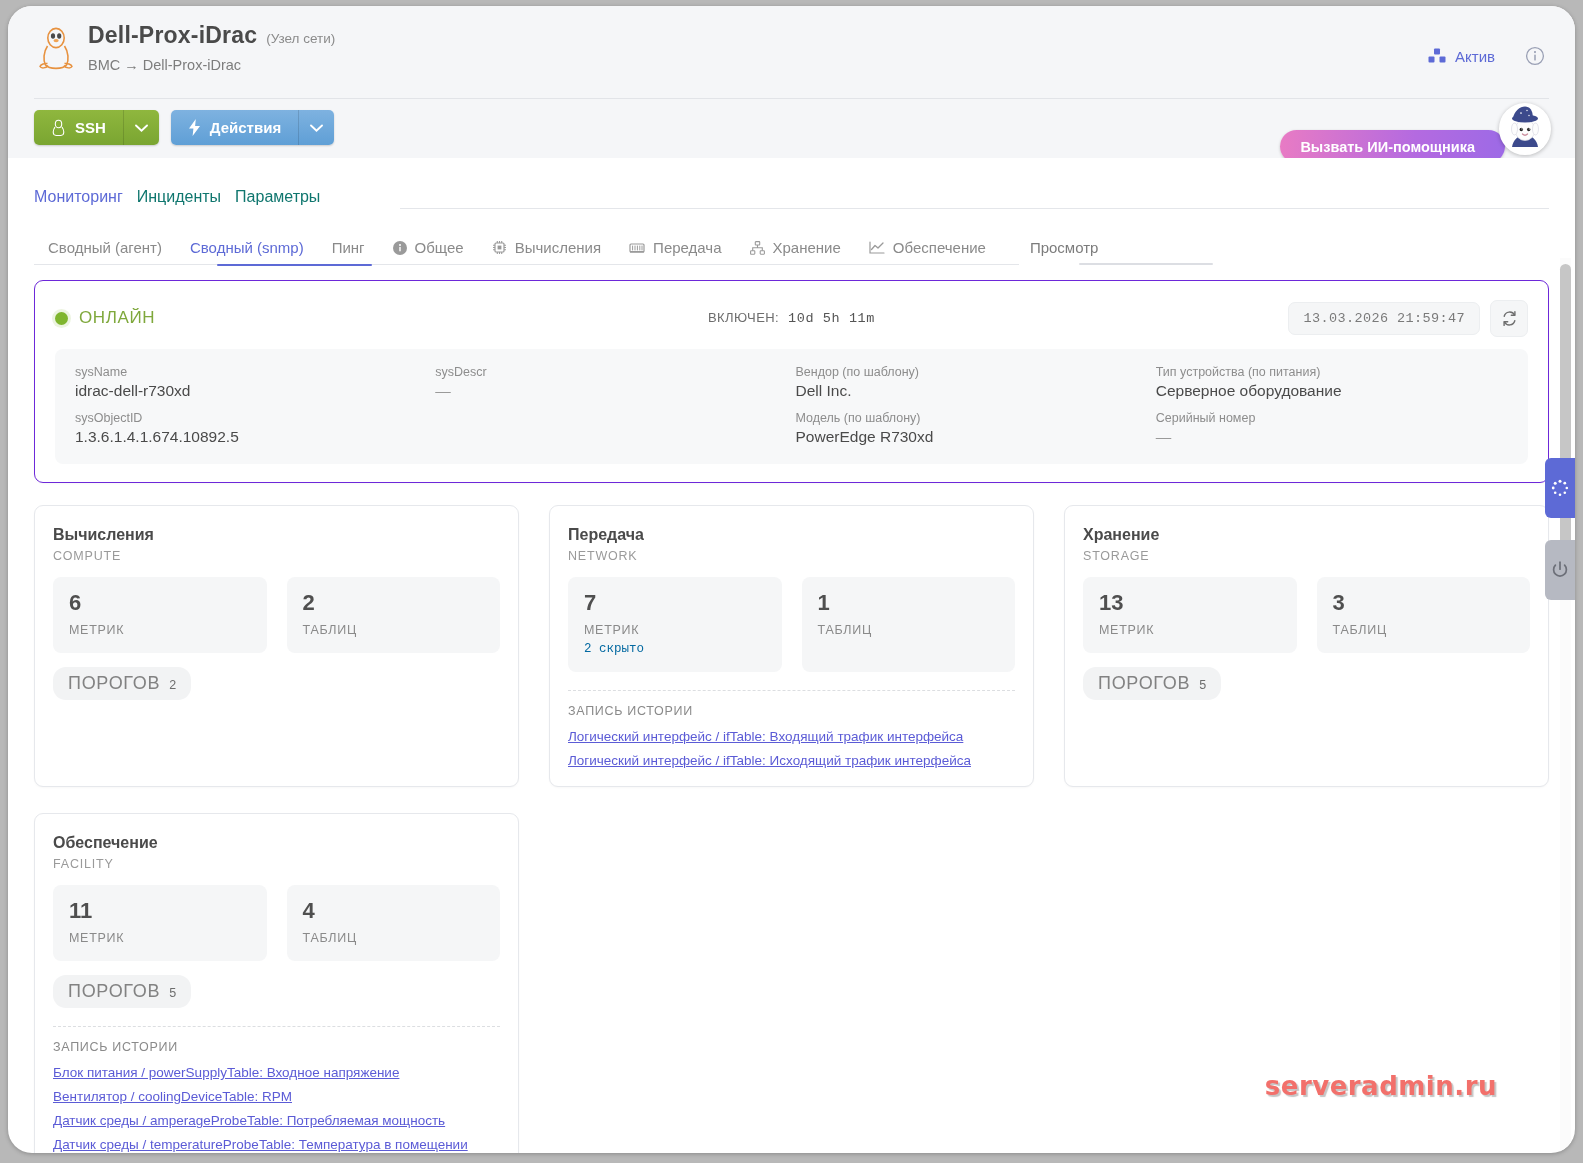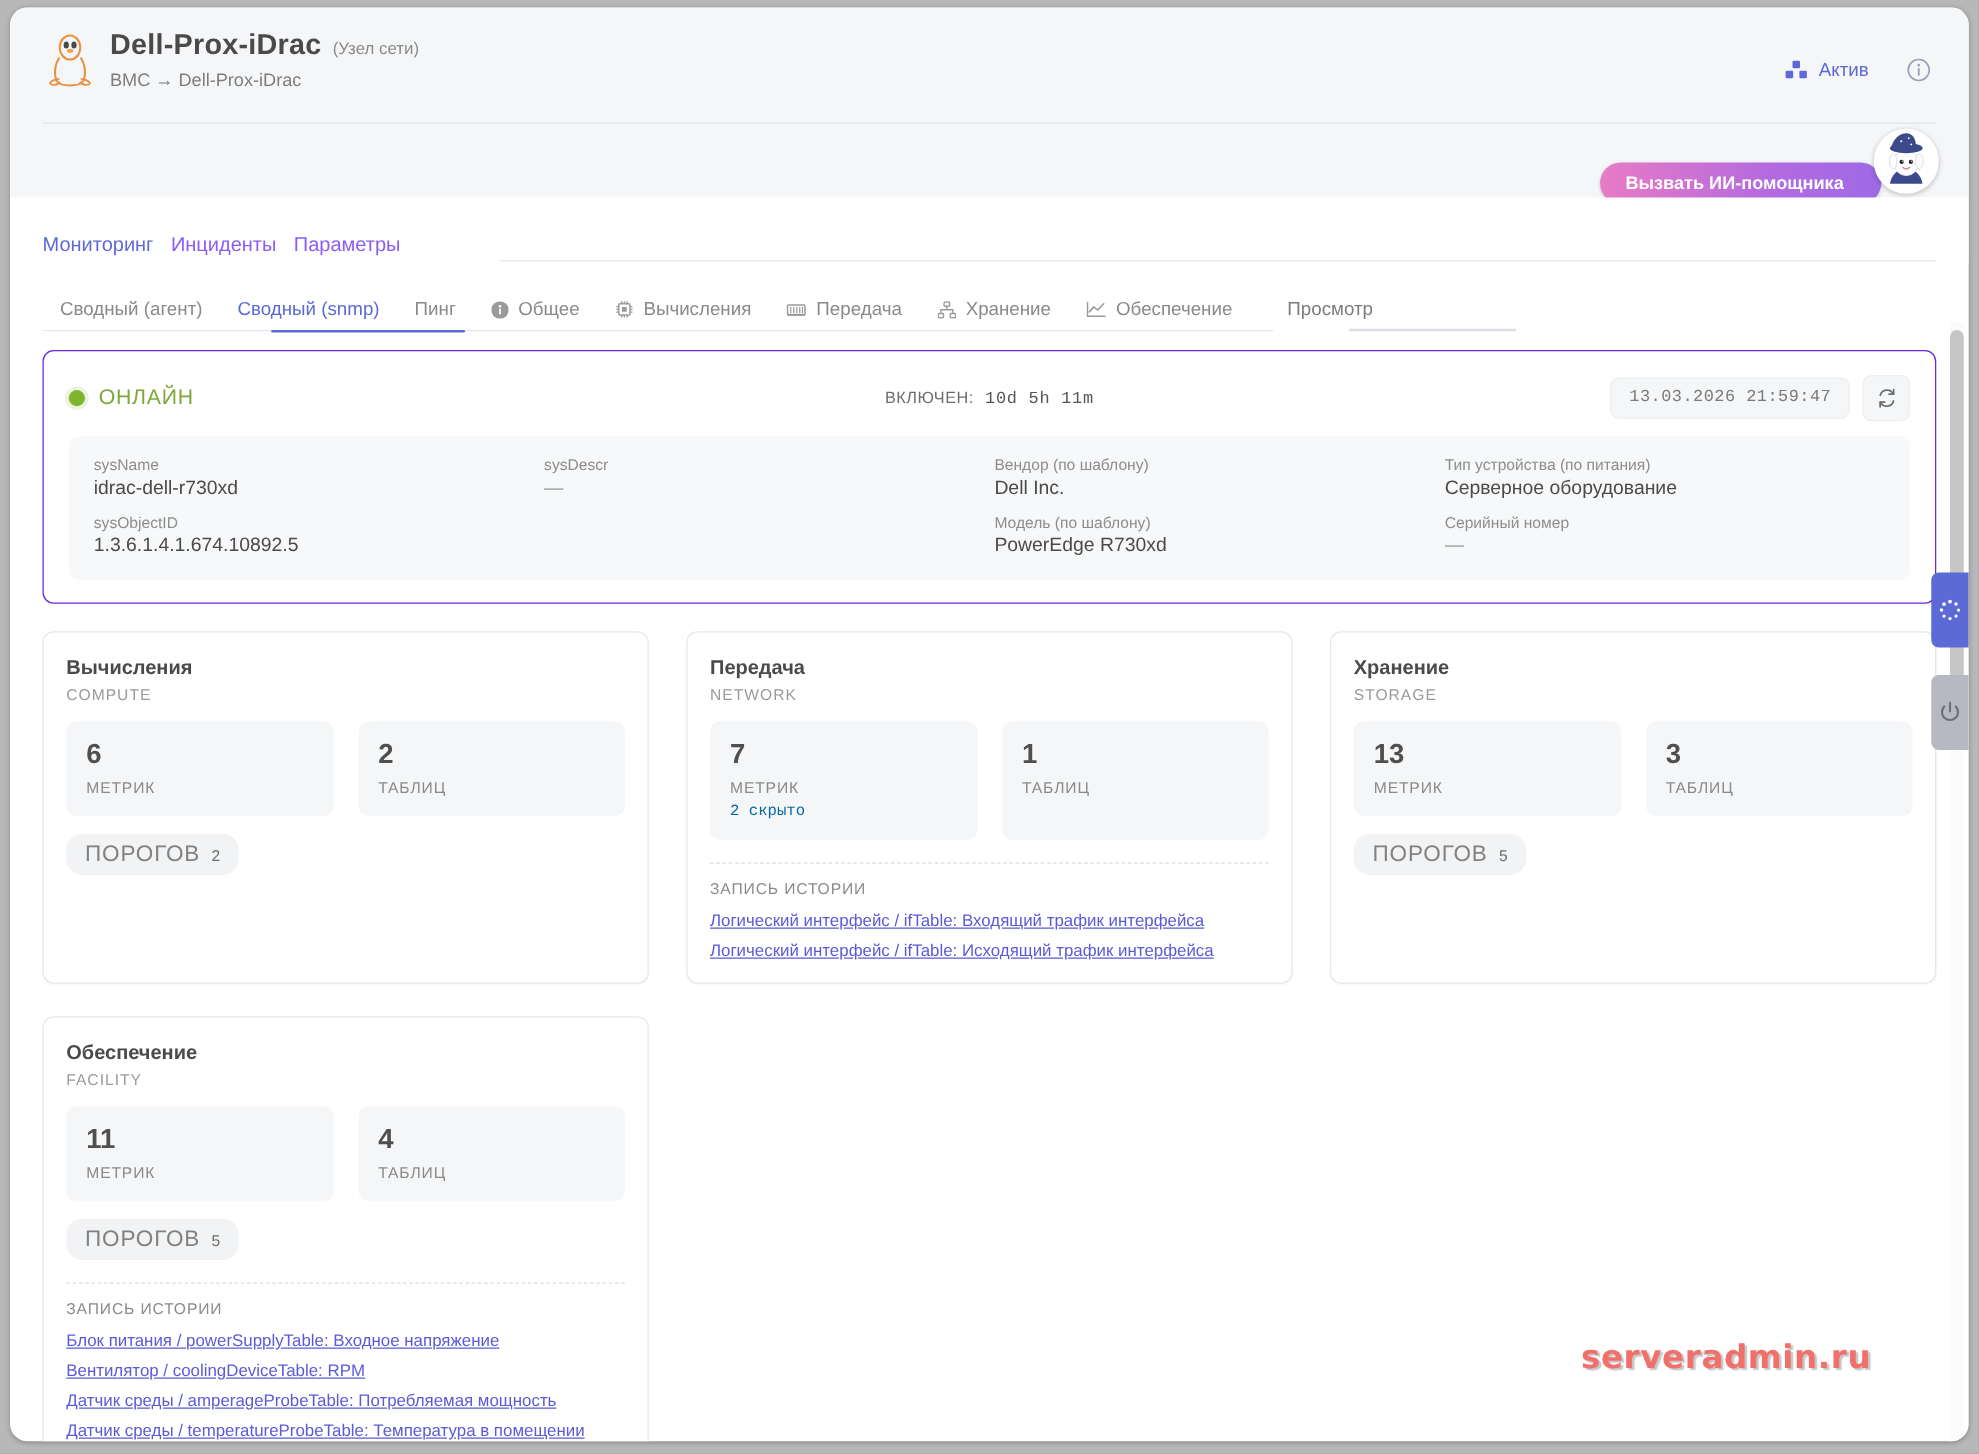--- a/index.html
+++ b/index.html
@@ -16,21 +16,21 @@
     position: absolute;
     left: 0; top: 0;
     width: 1583px; height: 1163px;
     background: #b8b8b8;
     padding: 6px 8px 10px 8px;
   }
   .page {
     position: relative;
     width: 100%; height: 100%;
     background: #ffffff;
-    border-radius: 14px;
+    border-radius: 24px;
     overflow: hidden;
     box-shadow: 0 1px 4px rgba(0,0,0,.25);
   }
 
   
   .hdr {
     position: relative;
     background: #f5f6f8;
     padding: 14px 26px 0 26px;
     height: 152px;
@@ -105,21 +105,21 @@
   }
 
   
   .mainnav {
     position: relative;
     padding: 18px 26px 0 26px;
     display: flex; align-items: flex-end; gap: 14px;
     height: 52px;
     background: #fff;
   }
-  .mainnav-item { font-size: 16px; color: #8b5cf6; cursor: pointer; padding-bottom: 4px; }
+  .mainnav-item { font-size: 16px; color: #0f766e; cursor: pointer; padding-bottom: 4px; }
   .mainnav-item.active { color: #5d6ad6; }
   .mainnav-rule {
     position: absolute; left: 392px; right: 26px; bottom: 1px;
     border-bottom: 1px solid #e4e6ea;
   }
 
   
   .subnav {
     position: relative;
     margin: 14px 26px 0 26px;
@@ -306,20 +306,50 @@
       </div>
       <svg class="info-ic" width="20" height="20" viewBox="0 0 20 20">
         <circle cx="10" cy="10" r="8.4" fill="none" stroke="#9aa0b5" stroke-width="1.3"></circle>
         <circle cx="10" cy="6.1" r="1.05" fill="#9aa0b5"></circle>
         <rect x="9.25" y="8.4" width="1.5" height="6.2" rx=".7" fill="#9aa0b5"></rect>
       </svg>
     </div>
 
     <div class="hdr-divider"></div>
 
+    <div class="btnrow">
+      <div class="split-btn">
+        <div class="split-main ssh-main">
+          <svg width="15" height="17" viewBox="0 0 15 17">
+            <ellipse cx="7.5" cy="5" rx="3.2" ry="3.8" fill="none" stroke="#fff" stroke-width="1.1"></ellipse>
+            <path d="M4 8 C2 11 2 14 3 15.6 C5 17 10 17 12 15.6 C13 14 13 11 11 8" fill="none" stroke="#fff" stroke-width="1.1"></path>
+          </svg>
+          <span>SSH</span>
+        </div>
+        <div class="split-caret ssh-caret">
+          <svg width="13" height="8" viewBox="0 0 13 8">
+            <path d="M1 1.5 L6.5 6.6 L12 1.5" fill="none" stroke="#fff" stroke-width="1.9" stroke-linecap="round"></path>
+          </svg>
+        </div>
+      </div>
+
+      <div class="split-btn">
+        <div class="split-main act-main">
+          <svg width="13" height="17" viewBox="0 0 13 17">
+            <path d="M7.8 0 L1 9.4 H5.4 L4.6 17 L12 7.1 H7.1 Z" fill="#fff"></path>
+          </svg>
+          <span>Действия</span>
+        </div>
+        <div class="split-caret act-caret">
+          <svg width="13" height="8" viewBox="0 0 13 8">
+            <path d="M1 1.5 L6.5 6.6 L12 1.5" fill="none" stroke="#fff" stroke-width="1.9" stroke-linecap="round"></path>
+          </svg>
+        </div>
+      </div>
+    </div>
 
     <div class="ai-btn">
       <span>Вызвать ИИ-помощника</span>
     </div>
     <div class="ai-avatar">
       <svg width="48" height="48" viewBox="0 0 48 48">
         <circle cx="24" cy="24" r="24" fill="#ffffff"></circle>
         <path d="M24 30 C17 30 12 35 11 42 L37 42 C36 35 31 30 24 30 Z" fill="#3c4a8c"></path>
         <ellipse cx="24" cy="25" rx="10" ry="10.5" fill="#fdfdfd" stroke="#d9d9e2" stroke-width=".7"></ellipse>
         <ellipse cx="13.5" cy="24" rx="3" ry="6" fill="#fdfdfd" stroke="#d9d9e2" stroke-width=".7"></ellipse>

